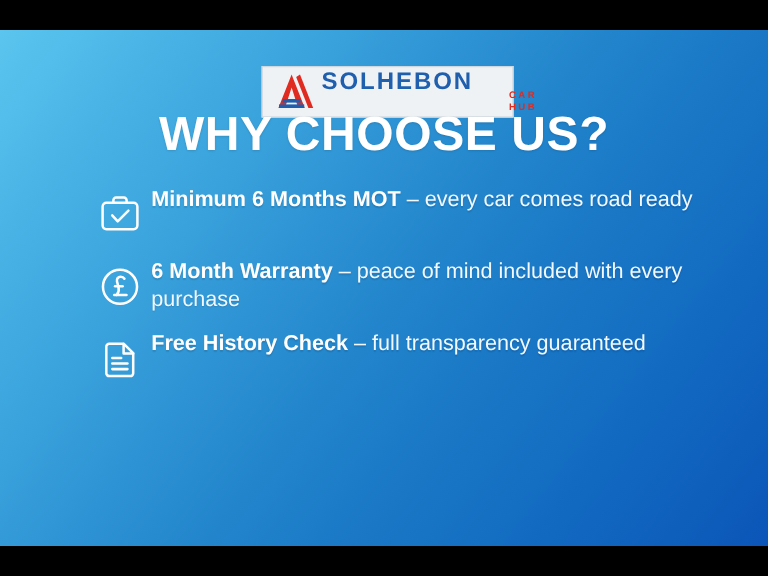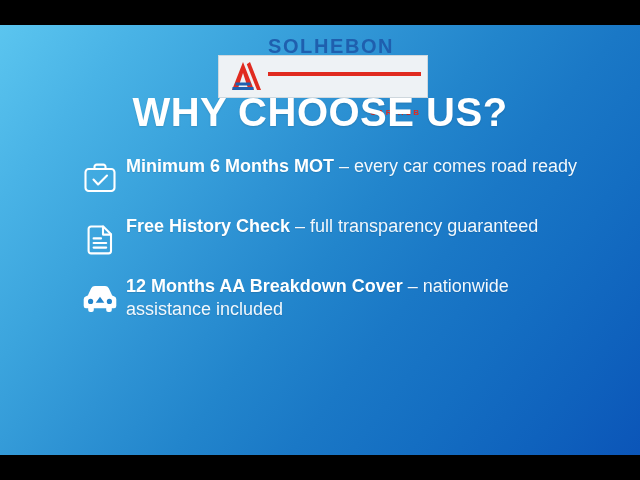--- a/index.html
+++ b/index.html
@@ -52,21 +52,21 @@
     display:flex; align-items:center;
     padding:3px 6px 3px 5px;
   }
   .logo-mark {
     position:relative;
     width:40px; height:34px;
     flex:0 0 40px;
   }
   .logo-mark svg { display:block; }
   .logo-word {
-    display:flex; flex-direction:column;
+    display:flex; flex-direction:row;
     margin-left:4px; flex:1;gap:15px;
   }
   .logo-name {
     font-size:20px; font-weight:bold; letter-spacing:1.6px;
     color:#1f5fae; line-height:20px;
     font-family:"Liberation Sans", sans-serif;
   }
   .logo-underline {
     height:4px; background:#e02b20; margin-top:1px; width:100%;
     position:relative;
@@ -158,48 +158,48 @@
             <path d="M14.5 9 v-2.2 a2.2 2.2 0 0 1 2.2-2.2 h6.6 a2.2 2.2 0 0 1 2.2 2.2 V9"></path>
             <rect x="5.5" y="9" width="29" height="22" rx="3.2"></rect>
             <path d="M13.5 19.5 l4.6 5 L27 15.5"></path>
           </svg>
         </div>
         <div class="feature-text">
           <span class="lead">Minimum 6 Months MOT</span><span class="tail"> – every car comes road ready</span>
         </div>
       </div>
 
+      <div class="feature">
+        <div class="feature-icon">
+          <svg width="40" height="38" viewBox="0 0 40 38" fill="none" stroke="#ffffff" stroke-width="2.1" stroke-linecap="round" stroke-linejoin="round">
+            <circle cx="20" cy="19" r="14.2"></circle>
+            <path d="M15.2 25.8 h10.2"></path>
+            <path d="M17.3 25.8 c1.6 -1.8 1.9 -4.1 1.5 -6.2 l-1.3 -5.1 c-0.5 -2.1 0.9 -3.9 3 -3.9 c1.5 0 2.6 0.7 3.2 1.7"></path>
+            <path d="M15.9 18.6 h6.3"></path>
+          </svg>
+        </div>
+        <div class="feature-text">
+          <span class="lead">6 Month Warranty</span><span class="tail"> – peace of mind included with every purchase</span>
+        </div>
+      </div>
 
       <div class="feature">
         <div class="feature-icon">
           <svg width="40" height="38" viewBox="0 0 40 38" fill="none" stroke="#ffffff" stroke-width="2.1" stroke-linecap="round" stroke-linejoin="round">
             <path d="M11 6.5 h12.2 L31 14.3 V31 a2.4 2.4 0 0 1 -2.4 2.4 H11 A2.4 2.4 0 0 1 8.6 31 V8.9 A2.4 2.4 0 0 1 11 6.5 Z"></path>
             <path d="M23 6.6 v8 h8"></path>
             <path d="M13.6 18.4 h7.4"></path>
             <path d="M13.6 23 h12.6"></path>
             <path d="M13.6 27.6 h12.6"></path>
           </svg>
         </div>
         <div class="feature-text">
           <span class="lead">Free History Check</span><span class="tail"> – full transparency guaranteed</span>
         </div>
       </div>
 
 
-      <div class="feature">
-        <div class="feature-icon">
-          <svg width="44" height="34" viewBox="0 0 44 34">
-            <path d="M9.8 13.6 L13.2 6.2 A4.2 4.2 0 0 1 17 3.9 h10 a4.2 4.2 0 0 1 3.8 2.3 l3.4 7.4 2.2 0.9 a3 3 0 0 1 1.9 2.8 V24 a2.2 2.2 0 0 1 -2.2 2.2 h-2.3 V28 a2 2 0 0 1 -2 2 h-1.6 a2 2 0 0 1 -2 -2 v-1.8 H15.8 V28 a2 2 0 0 1 -2 2 h-1.6 a2 2 0 0 1 -2 -2 v-1.8 H7.9 A2.2 2.2 0 0 1 5.7 24 v-6.7 a3 3 0 0 1 1.9 -2.8 Z" fill="#ffffff"></path>
-            <circle cx="12.6" cy="19.4" r="2.6" fill="#2285cc"></circle>
-            <circle cx="31.4" cy="19.4" r="2.6" fill="#2285cc"></circle>
-            <path d="M22 14.8 l4.3 6 h-8.6 Z" fill="#2285cc"></path>
-          </svg>
-        </div>
-        <div class="feature-text">
-          <span class="lead">12 Months AA Breakdown Cover</span><span class="tail"> – nationwide assistance included</span>
-        </div>
-      </div>
 
     </div>
   </div>
 
   <div class="bar-bottom"></div>
 </div>
 
 </body></html>

